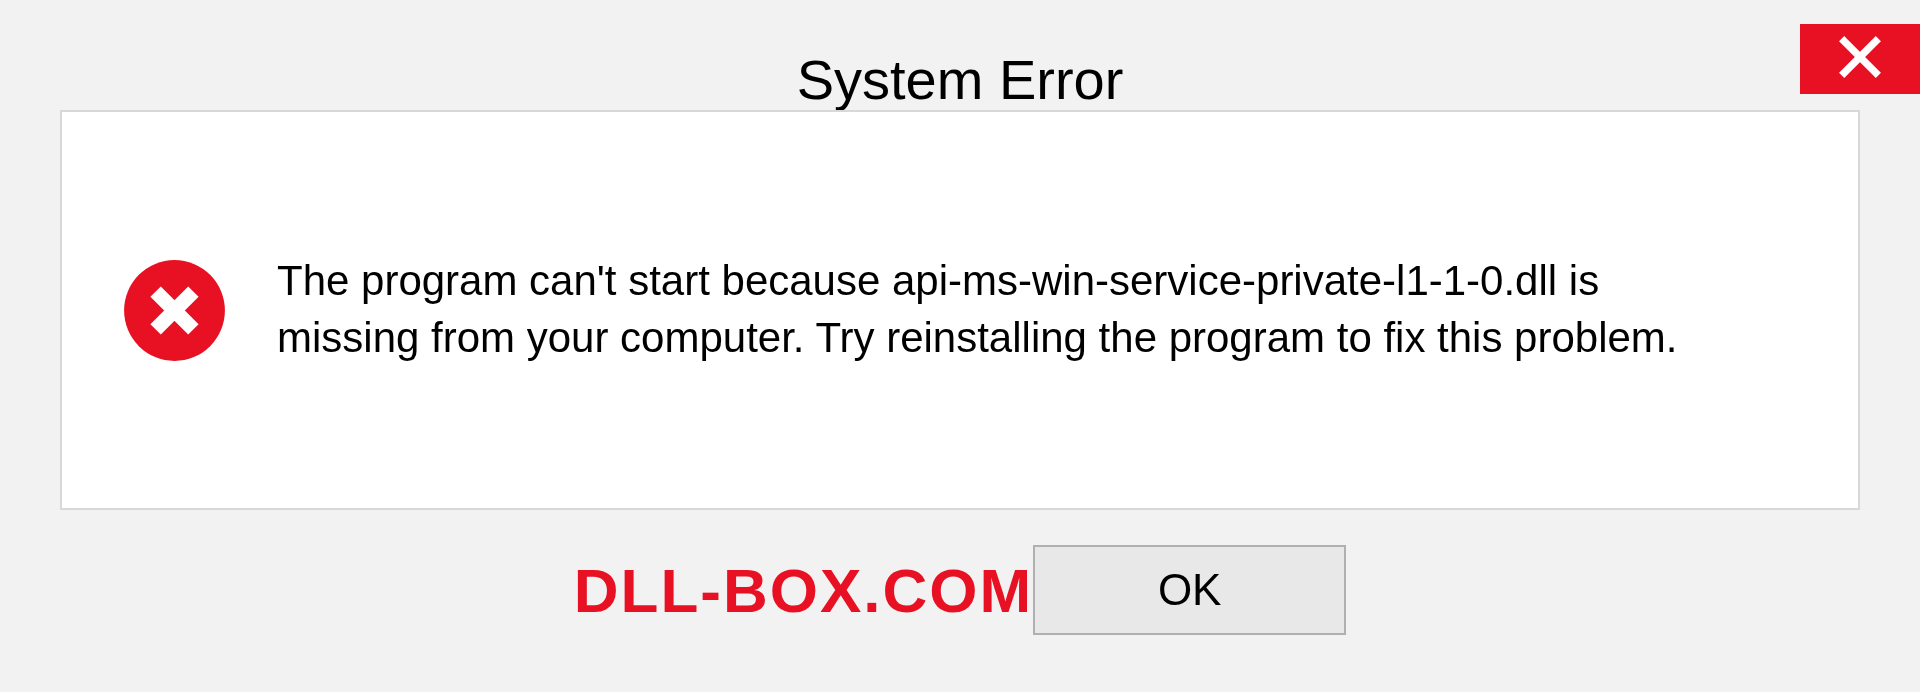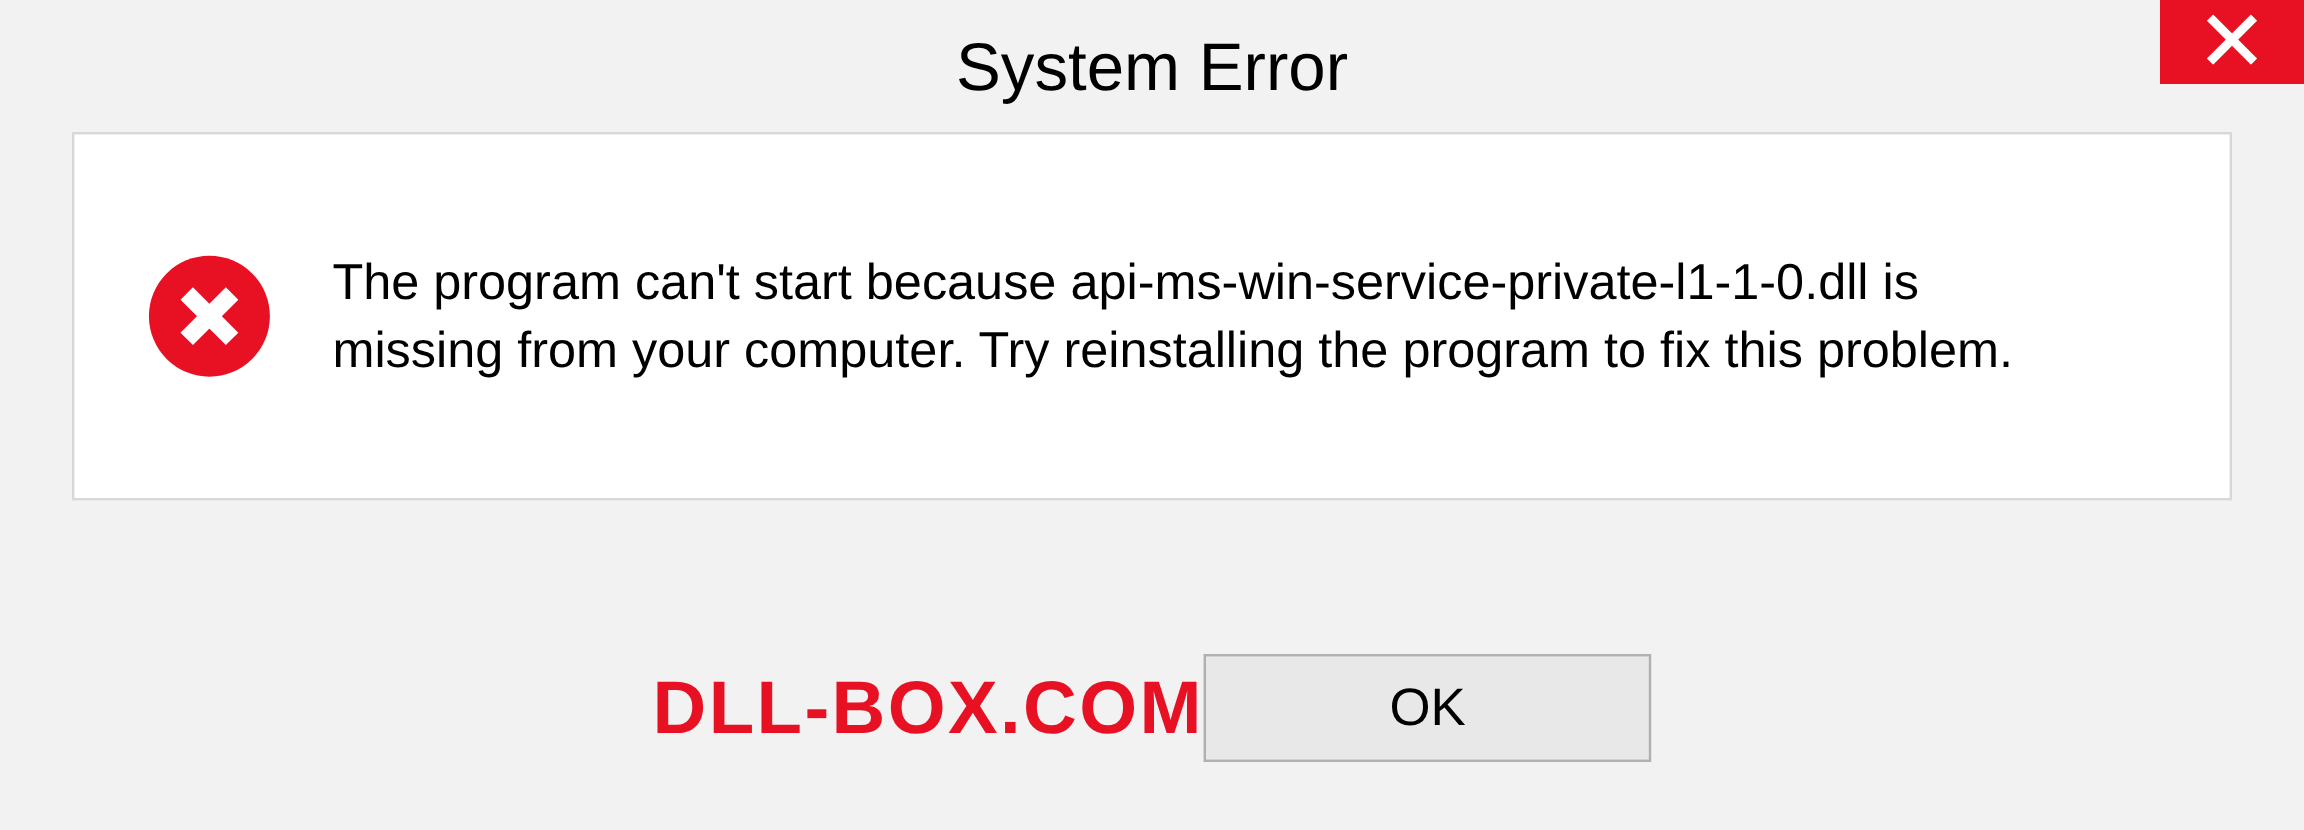--- a/index.html
+++ b/index.html
@@ -14,20 +14,21 @@
       font-family: "Segoe UI", Arial, sans-serif;
       position: relative;
       overflow: hidden;
     }
     .titlebar {
       height: 120px;
       display: flex;
       align-items: center;
       justify-content: center;
       position: relative;
+      margin-top: 24px;
     }
     .title-text {
       font-size: 56px;
       font-weight: 400;
       color: #000;
       margin-top: -10px;
     }
     .close-btn {
       position: absolute;
       top: 0;
@@ -42,21 +43,21 @@
     }
     .close-btn svg {
       width: 42px;
       height: 42px;
     }
     .content-panel {
       position: absolute;
       left: 60px;
       right: 60px;
       top: 110px;
-      height: 307px;
+      height: 400px;
       background: #ffffff;
       border: 2px solid #d8d8d8;
       display: flex;
       align-items: center;
       padding: 40px 60px;
     }
     .error-icon-wrap {
       flex-shrink: 0;
       width: 105px;
       height: 105px;
@@ -85,21 +86,21 @@
       padding: 0 10px;
     }
     .watermark {
       font-size: 62px;
       font-weight: 800;
       color: #e81123;
       letter-spacing: 2px;
       font-family: Arial, sans-serif;
     }
     .ok-btn {
-      width: 373px;
+      width: 313px;
       height: 90px;
       background: #e8e8e8;
       border: 2px solid #b0b0b0;
       display: flex;
       align-items: center;
       justify-content: center;
       font-size: 44px;
       color: #000;
       cursor: pointer;
       font-family: "Segoe UI", Arial, sans-serif;

